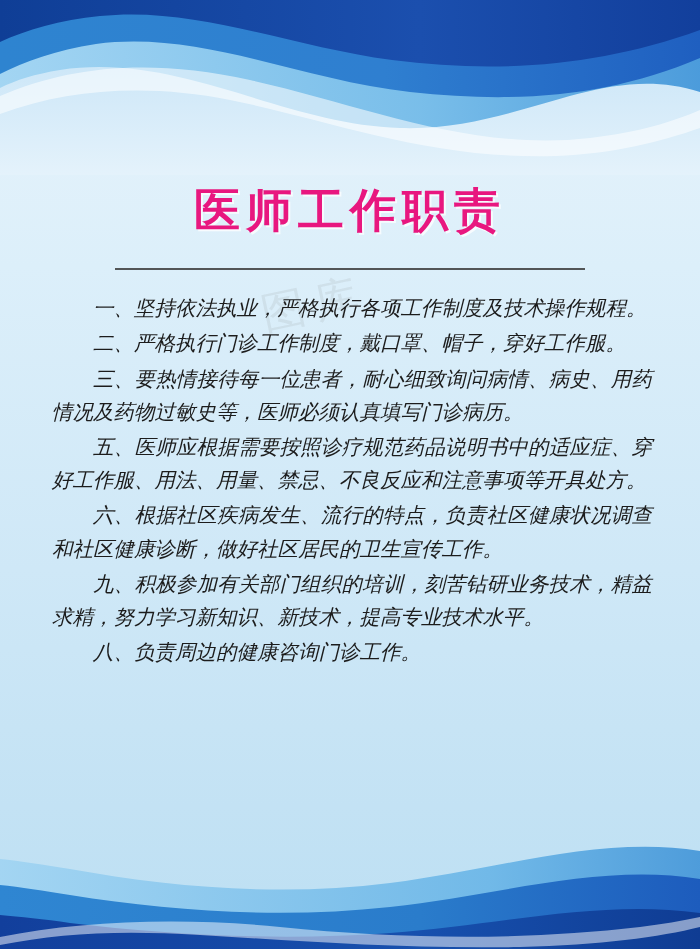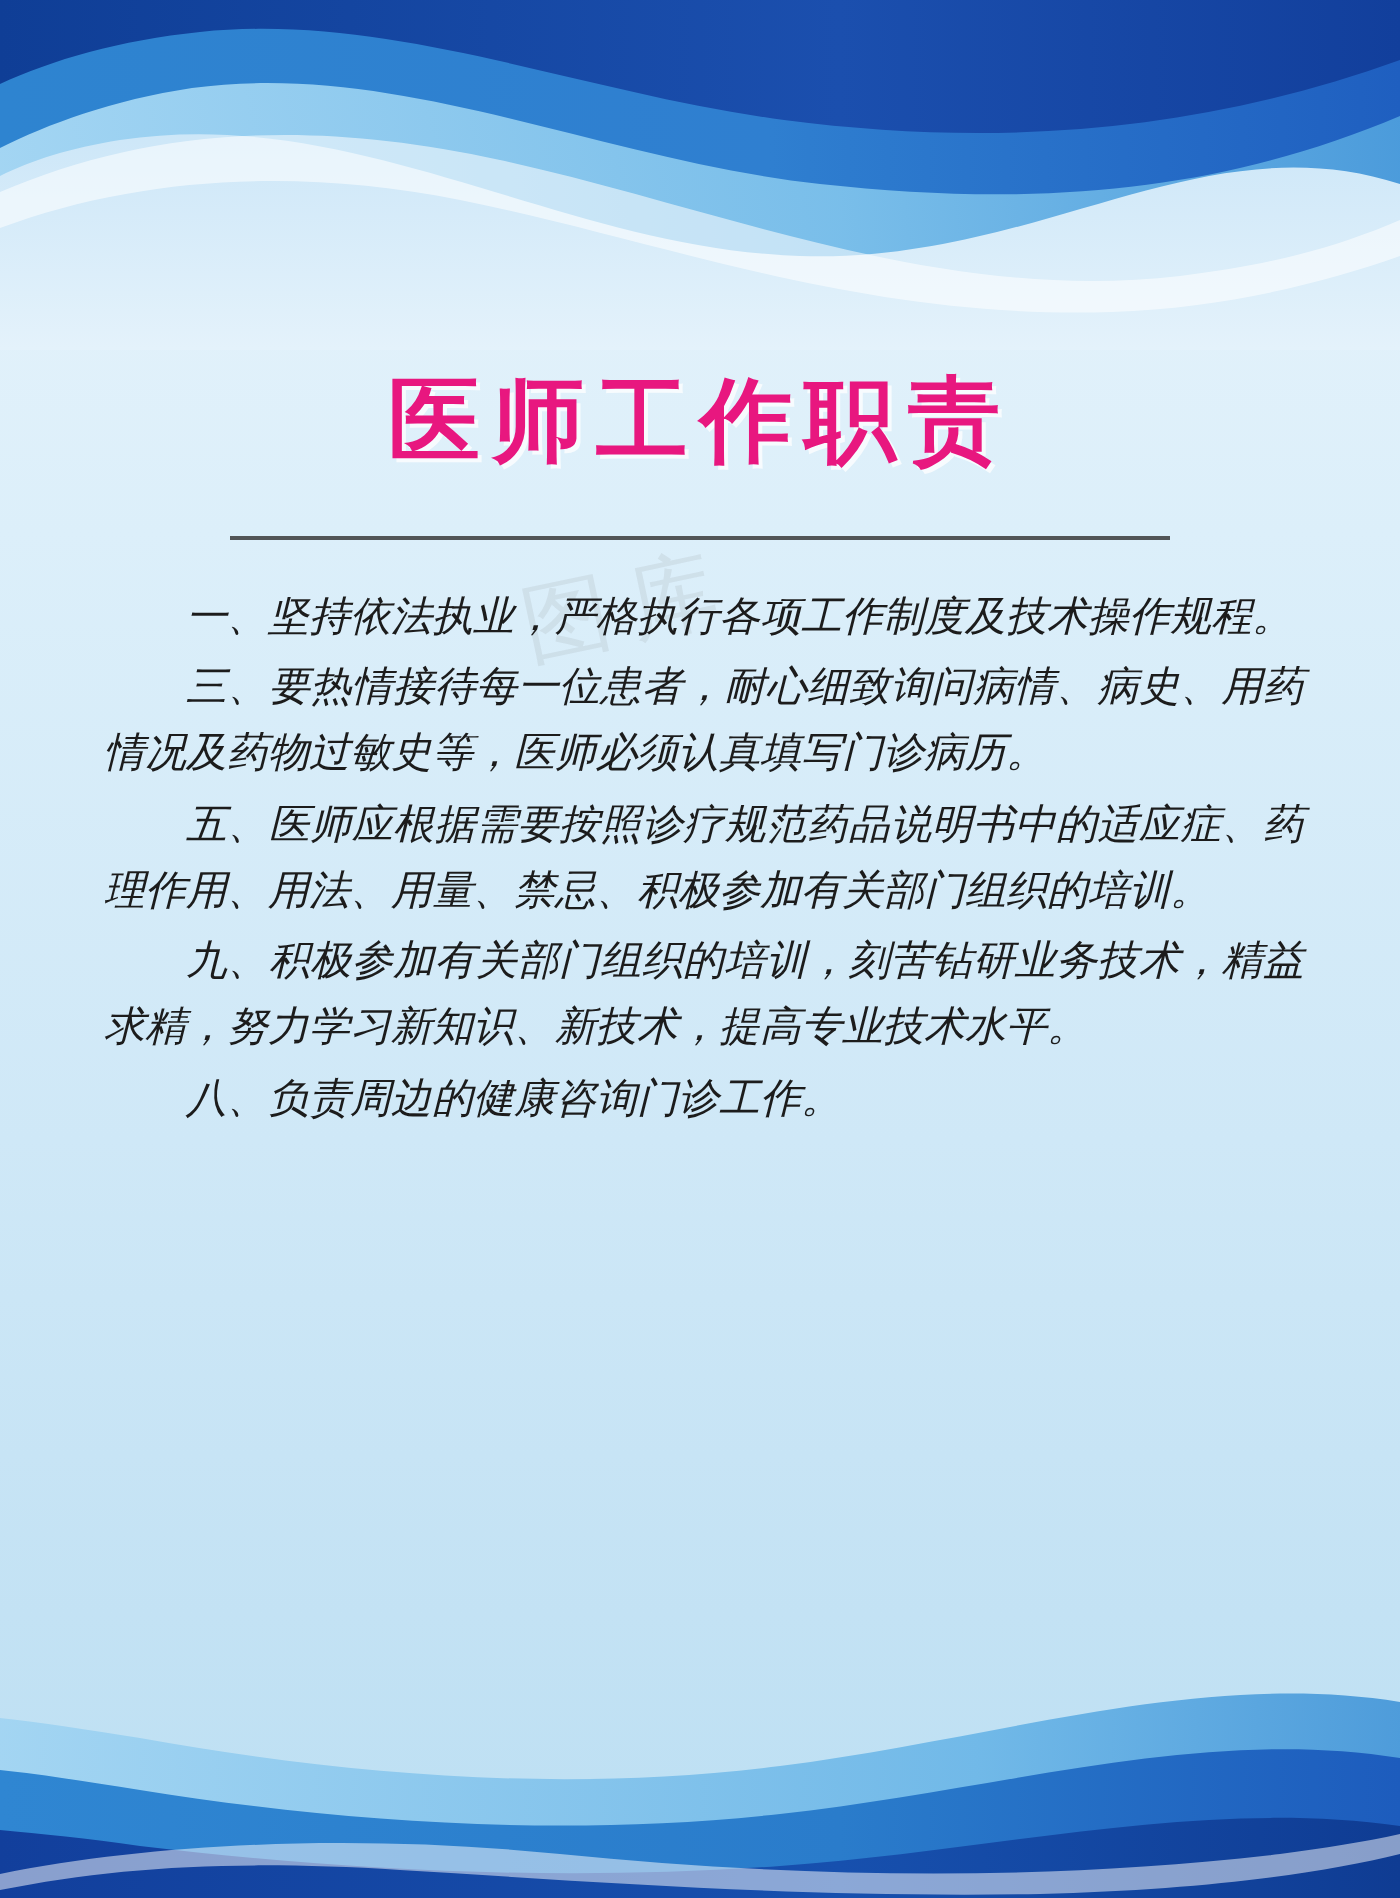--- a/index.html
+++ b/index.html
@@ -126,22 +126,24 @@
     </svg>
   </div>
 
   <div class="watermark">图库</div>
 
   <div class="content">
     <div class="title">医师工作职责</div>
     <div class="title-rule"></div>
     <div class="body-text">
       <p>一、坚持依法执业，严格执行各项工作制度及技术操作规程。</p>
+      <p>二、严格执行门诊工作制度，戴口罩、帽子，穿好工作服。</p>
       <p>三、要热情接待每一位患者，耐心细致询问病情、病史、用药情况及药物过敏史等，医师必须认真填写门诊病历。</p>
-      <p>五、医师应根据需要按照诊疗规范药品说明书中的适应症、药理作用、用法、用量、禁忌、积极参加有关部门组织的培训。</p>
+      <p>五、医师应根据需要按照诊疗规范药品说明书中的适应症、穿好工作服、用法、用量、禁忌、不良反应和注意事项等开具处方。</p>
+      <p>六、根据社区疾病发生、流行的特点，负责社区健康状况调查和社区健康诊断，做好社区居民的卫生宣传工作。</p>
       <p>九、积极参加有关部门组织的培训，刻苦钻研业务技术，精益求精，努力学习新知识、新技术，提高专业技术水平。</p>
       <p>八、负责周边的健康咨询门诊工作。</p>
     </div>
   </div>
 
   <div class="wave-bottom">
     <svg width="700" height="120" viewBox="0 0 700 120" xmlns="http://www.w3.org/2000/svg">
       <defs>
         <linearGradient id="gBot1" x1="0" y1="0" x2="1" y2="0">
           <stop offset="0%" stop-color="#2f86d2"></stop>

